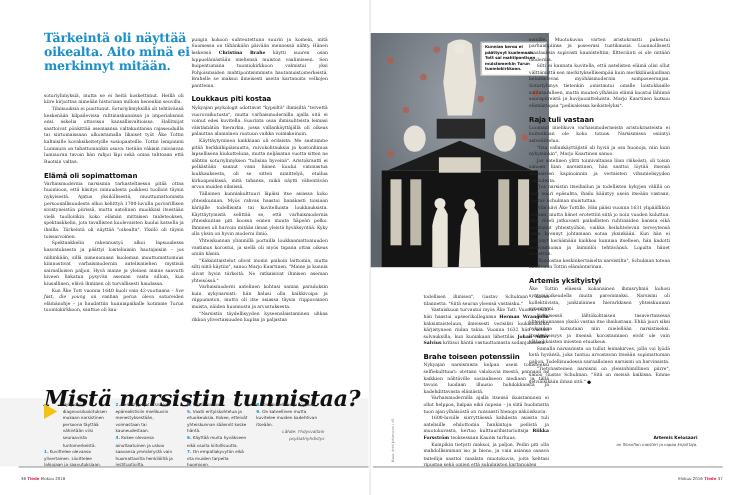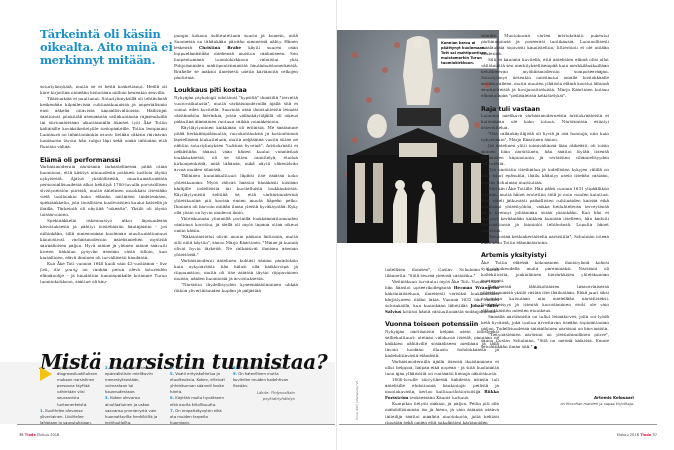--- a/index.html
+++ b/index.html
@@ -83,26 +83,26 @@
   .byline .desc { font-style: italic; font-size: 3.6px; color: #444; display: block; margin-top: 2px; }
   .end-mark { display: inline-block; width: 3px; height: 3px; background: #111; border-radius: 50%; margin-left: 2px; vertical-align: middle; }
 </style>
 </head>
 <body>
 
 <div class="page page-left"></div>
 <div class="page page-right"></div>
 <div class="gutter"></div>
 
-<h1 class="headline">Tärkeintä oli käsiin oikealta. Aito minä ei merkinnyt mitään.</h1>
+<h1 class="headline">Tärkeintä oli näyttää oikealta. Aito minä ei merkinnyt mitään.</h1>
 
 <div class="col col-l1">
   <p>soturiylimyksiä, mutta se ei heitä koskettanut. Heillä oli kiire kirjoittaa nimeään historiaan milloin kenenkin seuvilla.</p>
   <p class="indent">Tilaisuuksia ei puuttunut. Soturiylimyksillä oli tehtävänsä keskenään kilpailevissa ruhtinaskunnissa ja imperialismin ensi askelia ottavissa kansallisvaltioissa. Hallitsijat saattoivat pönkittää asemaansa valtakuntansa rajaseuduilla tai siirtomaissaan ulkoistamalla likaiset työt Åke Tottin kaltaisille kovaksikeitetyille sosiopaateille. Tottin lempinimi Lumiaura on tahattomankin osuva: tietään väkisin raivaavan lumiauran tavoin hän ruhjoi läpi sekä omaa tahtoaan että Ruotsin valtaa.</p>
-  <h3>Elämä oli performanssi</h3>
+  <h3>Elämä oli sopimattoman</h3>
   <p>Varhaismodernia narsismia tarkasteltaessa pitää ottaa huomioon, että käsitys minuudesta poikkesi tuolloin täysin nykyisestä. Ajatus yksilöllisestä, muuttumattomasta persoonallisuudesta alkoi kehittyä 1700-luvulla porvarillisen sivistyneistön piirissä, mutta aatelinen muokkasi itsestään vielä tuolloinkin koko elämän mittaisen taideteoksen, spektaakkelin, jota tavallisten kuolevaisten kuului katsella ja ihailla. Tärkeintä oli näyttää "oikealta". Yksilö oli täysin toissarvoinen.</p>
   <p class="indent">Spektaakkelin rakennustyö alkoi lapsuudessa kasvatuksesta ja päättyi loisteliaisiin hautajaisiin – jos niihinkään, sillä nimenomaan kuoleman muuttumattomuus kiinnostivat varhaismodernin aatelismiehen mystisiä sairaalloisen paljon. Hyvä maine ja yleinen maine saavutti kiveen hakatun pysyvän aseman vasta silloin, kun kiusallinen, elävä ihminen oli turvallisesti haudassa.</p>
   <p class="indent"><span>Kun Åke Tott vuonna 1640 kuoli vain 42-vuotiaana</span> <i>– live fast, die young</i> <span>on vanhaa perua oleva sotureiden elämänohje – ja haudattiin kunniapaikalle kotimme Turun tuomiokirkkoon, saattue oli kau-</span></p>
 </div>
 
 <div class="col col-l2">
   <p><span>pungin kokoon suhteutettuna suurin ja komein, mitä Suomessa on tähänkään päivään mennessä nähty. Hänen leskensä</span> <b>Christina Brahe</b> <span>käytti suuren osan loppuelämästään miehensä muiston vaalimiseen. Sen huipentumana tuomiokirkkoon valmistui yksi Pohjoismaiden mahtipontisimmista hautamuistomerkeistä. Brahelle se maksoi ilmeisesti useita kartanoita velkojen pantteina.</span></p>
   <h3>Loukkaus piti kostaa</h3>
   <p>Nykyajan psykologit odottavat "kypsiltä" ihmisiltä "tervettä vuorovaikutusta", mutta varhaismodernilla ajalla sitä ei voinut edes kuvitella. Suurinta osaa ihmisuhteista leimasi väistämätön hierarkia, jossa vallankäyttäjällä oli oikeus palauttaa alamainen ruotuun vaikka voimakeinoin.</p>
   <p class="indent">Käyttäytyminen kaikkiaan oli erilaista. Me saatamme pitää herkkähipiäisuutta, ruivokohtauksia ja kostonhimoa lapsellisena kiukutteluna, mutta neljäsataa vuotta sitten ne nähtiin soturiylimyksen "tulisina hyveinä". Aristokraatti ei pelkästään saanut vaan hänen kuului vimmastua loukkauksesta, oli se sitten nimittelyä, etuilua kirkonpenkissä, mitä tahansa, mikä näytti vähentävän arvoa muiden silmissä.</p>
@@ -183,21 +183,21 @@
     <path d="M82 175 q8 -28 16 -10 l2 48 l-20 0 z" fill="#eae6dc"></path>
     <circle cx="90" cy="156" r="5" fill="#eae6dc"></circle>
   </svg>
 </div>
 <div class="caption">Kunnian kerou ei päättynyt kuolemaan. Tott sai mahtipontisen muistomerkin Turun tuomiokirkkoon.</div>
 <div class="photo-credit">Kuva: Antti Johansson / VS</div>
 
 <div class="col col-r1">
   <p>todellisen ihmisen", Gustav Schulman kuvaa tilannetta. "Siitä seuraa yleensä vastaisku."</p>
   <p class="indent"><span>Vastaiskuun turvautui myös Åke Tott. Vuonna 1630 hän haastoi upseerikollegansa</span> <b>Herman Wrangelin</b> <span>kaksintaisteluun, ilmeisesti verisiksi loukkauksiksi kärjistyneen riidan takia. Vuonna 1632 hän vastasi solvauksilla, kun kuninkaan lähettiläs</span> <b>Johan Adler Salvius</b> <span>kritisoi häntä vastuuttomasta sodanjohdosta.</span></p>
-  <h3>Vuonna toiseen potenssiin</h3>
+  <h3>Brahe toiseen potenssiin</h3>
   <p>Nykyajan narsismista kelpaa usein todisteeksi selfiekulttuuri: otetaan valokuvia itsestä, pannaan ne kaikkien nähtäville sosiaaliseen mediaan ja tällä tavoin luodaan illuusio hohdokkaasta ja kadehdittavasta elämästä.</p>
   <p class="indent">Varhaismodernilla ajalla itsensä ikuistaminen ei ollut helppoa, halpaa eikä nopeaa – ja siitä huolimatta tuon ajan ylhäisöstä on runsaasti hienoja näköiskuvia.</p>
   <p class="indent"><span>1600-luvulle siirryttäessä kahdesta asiasta tuli aatelisille ehdottomia hankintoja: peilistä ja muotokuvasta, kertoo kulttuurihistorioitsija</span> <b>Riikka Forsström</b> <span>teoksessaan Kaunis turhuus.</span></p>
   <p class="indent">Kumpikin tietysti maksoi, ja paljon. Peilin piti olla mahdollisimman iso ja hieno, ja vain asiansa osaava taiteilija saattoi maalata muotokuvia, joita kehtasi ripustaa sekä omien että sukulaisten kartanoiden</p>
 </div>
 
 <div class="col col-r2">
   <p>seinille. Muotokuvaa varten aristokraatti pukeutui parhaimpiinsa ja poseerasi tuntikausia. Luonnollisesti maalauksia sopivasti kaunisteltiin; filtteröinti ei ole mitään modernia.</p>
   <p class="indent">Silti ei kannata kuvitella, että aatelisten elämä olisi ollut välttämättä sen merkityksellisempää kuin merkkiläuskuillaan keluskelevan myöhäismodernin somposeeraajan. Soturiylimys tietenkin omistautui omalle loistokkaalle sotilasuralleen, mutta muuten ylhäisön elämä koostui lähinnä seurapiireistä ja hovijuonitteluista. Marjo Kaartinen kutsuu elämäntapaa "peilisaleissa keikistelyksi".</p>
   <h3>Raja tuli vastaan</h3>

